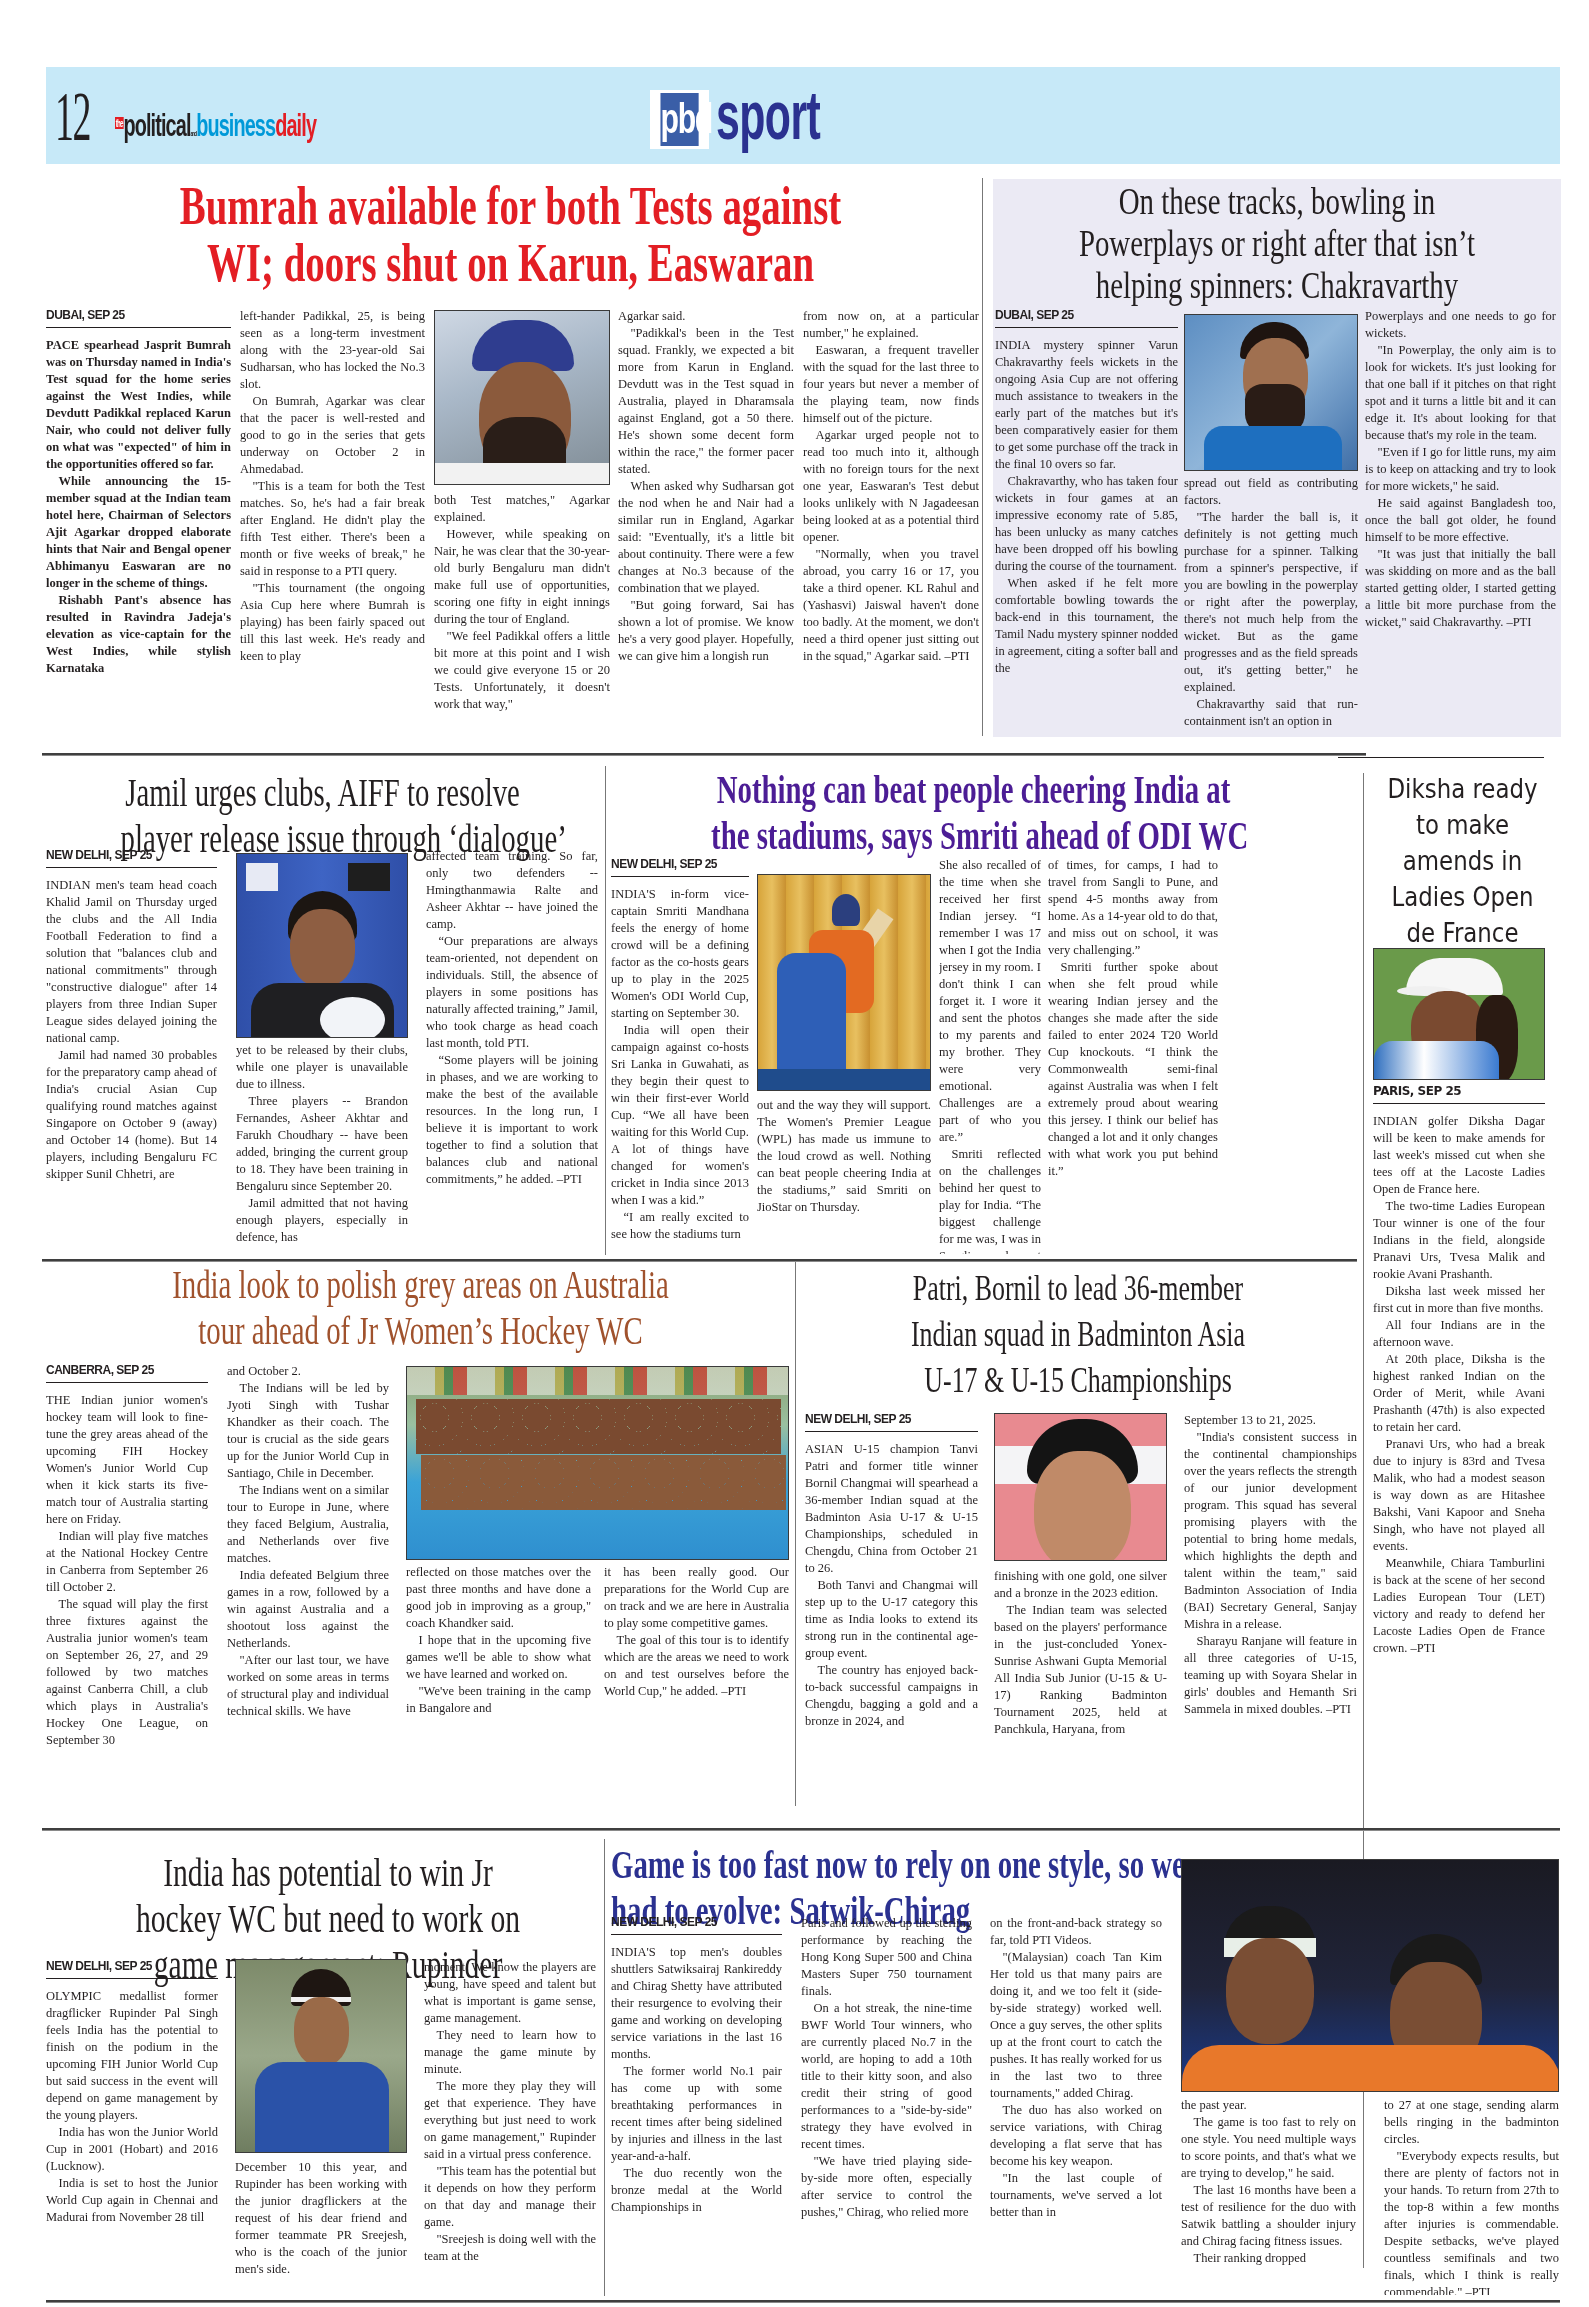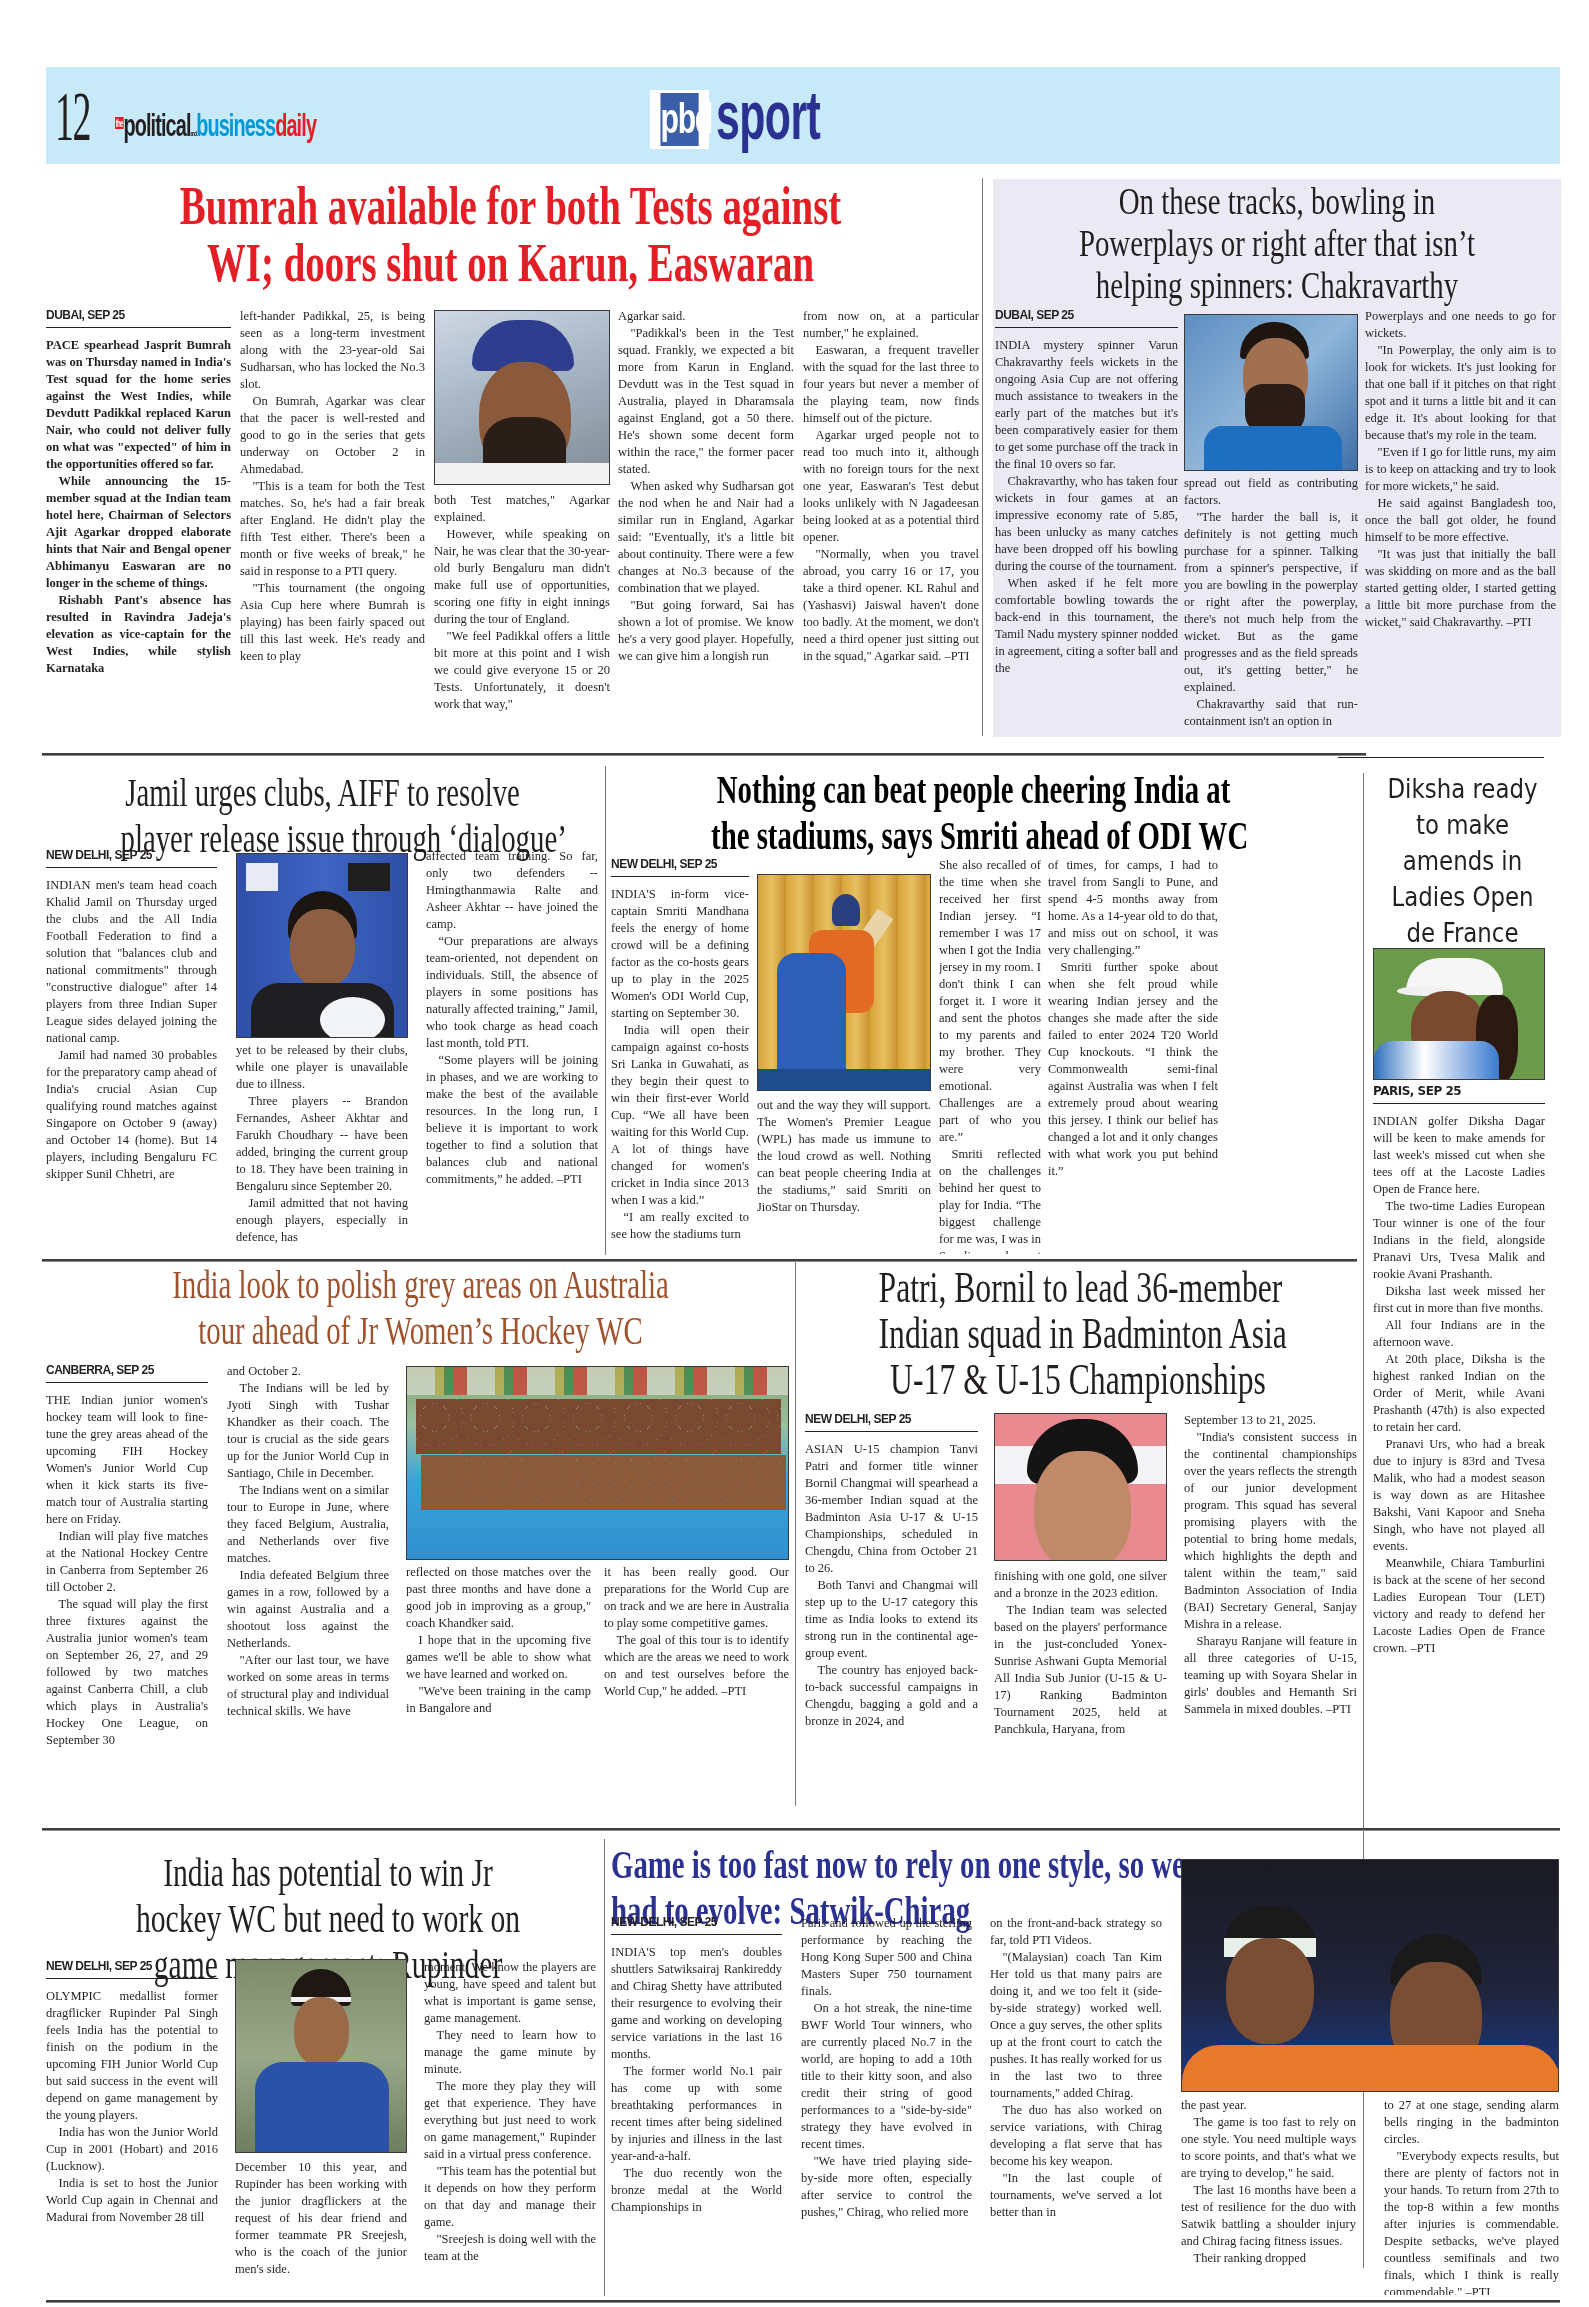--- a/index.html
+++ b/index.html
@@ -151,21 +151,21 @@
  Jamil admitted that not having enough players, especially in defence, has</div>
 </div>
 <div class="col" style="left:426px; top:848px; width:172px; height:406px;">
   <div class="body-text" style="white-space:pre-line;">affected team training. So far, only two defenders -- Hmingthanmawia Ralte and Asheer Akhtar -- have joined the camp.
  “Our preparations are always team-oriented, not dependent on individuals. Still, the absence of players in some positions has naturally affected training,” Jamil, who took charge as head coach last month, told PTI.
  “Some players will be joining in phases, and we are working to make the best of the available resources. In the long run, I believe it is important to work together to find a solution that balances club and national commitments,” he added. –PTI</div>
 </div>
 
 <div class="rule-v" style="left:605px; top:766px; height:489px;"></div>
 
-<div class="hl" style="left:609px; top:767px; width:729px; color:#000000; font-weight:bold; font-size:40px; line-height:46px;">
+<div class="hl" style="left:609px; top:767px; width:729px; color:#4c1d95; font-weight:bold; font-size:40px; line-height:46px;">
   <span style="transform:scaleX(0.72);">Nothing can beat people cheering India at</span>
   <span style="transform:scaleX(0.72);">the stadiums, says Smriti ahead of ODI WC</span>
 </div>
 <div class="col" style="left:611px; top:857px; width:138px; height:397px;">
   <div class="dateline">NEW DELHI, SEP 25</div>
   <div class="body-text" style="white-space:pre-line;">INDIA'S in-form vice-captain Smriti Mandhana feels the energy of home crowd will be a defining factor as the co-hosts gears up to play in the 2025 Women's ODI World Cup, starting on September 30.
  India will open their campaign against co-hosts Sri Lanka in Guwahati, as they begin their quest to win their first-ever World Cup. “We all have been waiting for this World Cup. A lot of things have changed for women's cricket in India since 2013 when I was a kid.”
  “I am really excited to see how the stadiums turn</div>
 </div>
 <div class="photo" style="left:757px; top:874px; width:174px; height:217px; background:repeating-linear-gradient(90deg,#d7a43a 0px,#e8c060 14px,#c89030 28px);">
@@ -244,21 +244,21 @@
  I hope that in the upcoming five games we'll be able to show what we have learned and worked on.
  "We've been training in the camp in Bangalore and</div>
 </div>
 <div class="col" style="left:604px; top:1564px; width:185px; height:240px;">
   <div class="body-text" style="white-space:pre-line;">it has been really good. Our preparations for the World Cup are on track and we are here in Australia to play some competitive games.
  The goal of this tour is to identify which are the areas we need to work on and test ourselves before the World Cup," he added. –PTI</div>
 </div>
 
 <div class="rule-v" style="left:795px; top:1262px; height:544px;"></div>
 
-<div class="hl" style="left:801px; top:1265px; width:554px; color:#231f20; font-size:44px; line-height:46px;">
+<div class="hl" style="left:801px; top:1265px; width:554px; color:#231f20; font-size:36px; line-height:46px;">
   <span style="transform:scaleX(0.72);">Patri, Bornil to lead 36-member</span>
   <span style="transform:scaleX(0.72);">Indian squad in Badminton Asia</span>
   <span style="transform:scaleX(0.72);">U-17 &amp; U-15 Championships</span>
 </div>
 <div class="col" style="left:805px; top:1412px; width:173px; height:392px;">
   <div class="dateline">NEW DELHI, SEP 25</div>
   <div class="body-text" style="white-space:pre-line;">ASIAN U-15 champion Tanvi Patri and former title winner Bornil Changmai will spearhead a 36-member Indian squad at the Badminton Asia U-17 &amp; U-15 Championships, scheduled in Chengdu, China from October 21 to 26.
  Both Tanvi and Changmai will step up to the U-17 category this time as India looks to extend its strong run in the continental age-group event.
  The country has enjoyed back-to-back successful campaigns in Chengdu, bagging a gold and a bronze in 2024, and</div>
 </div>

